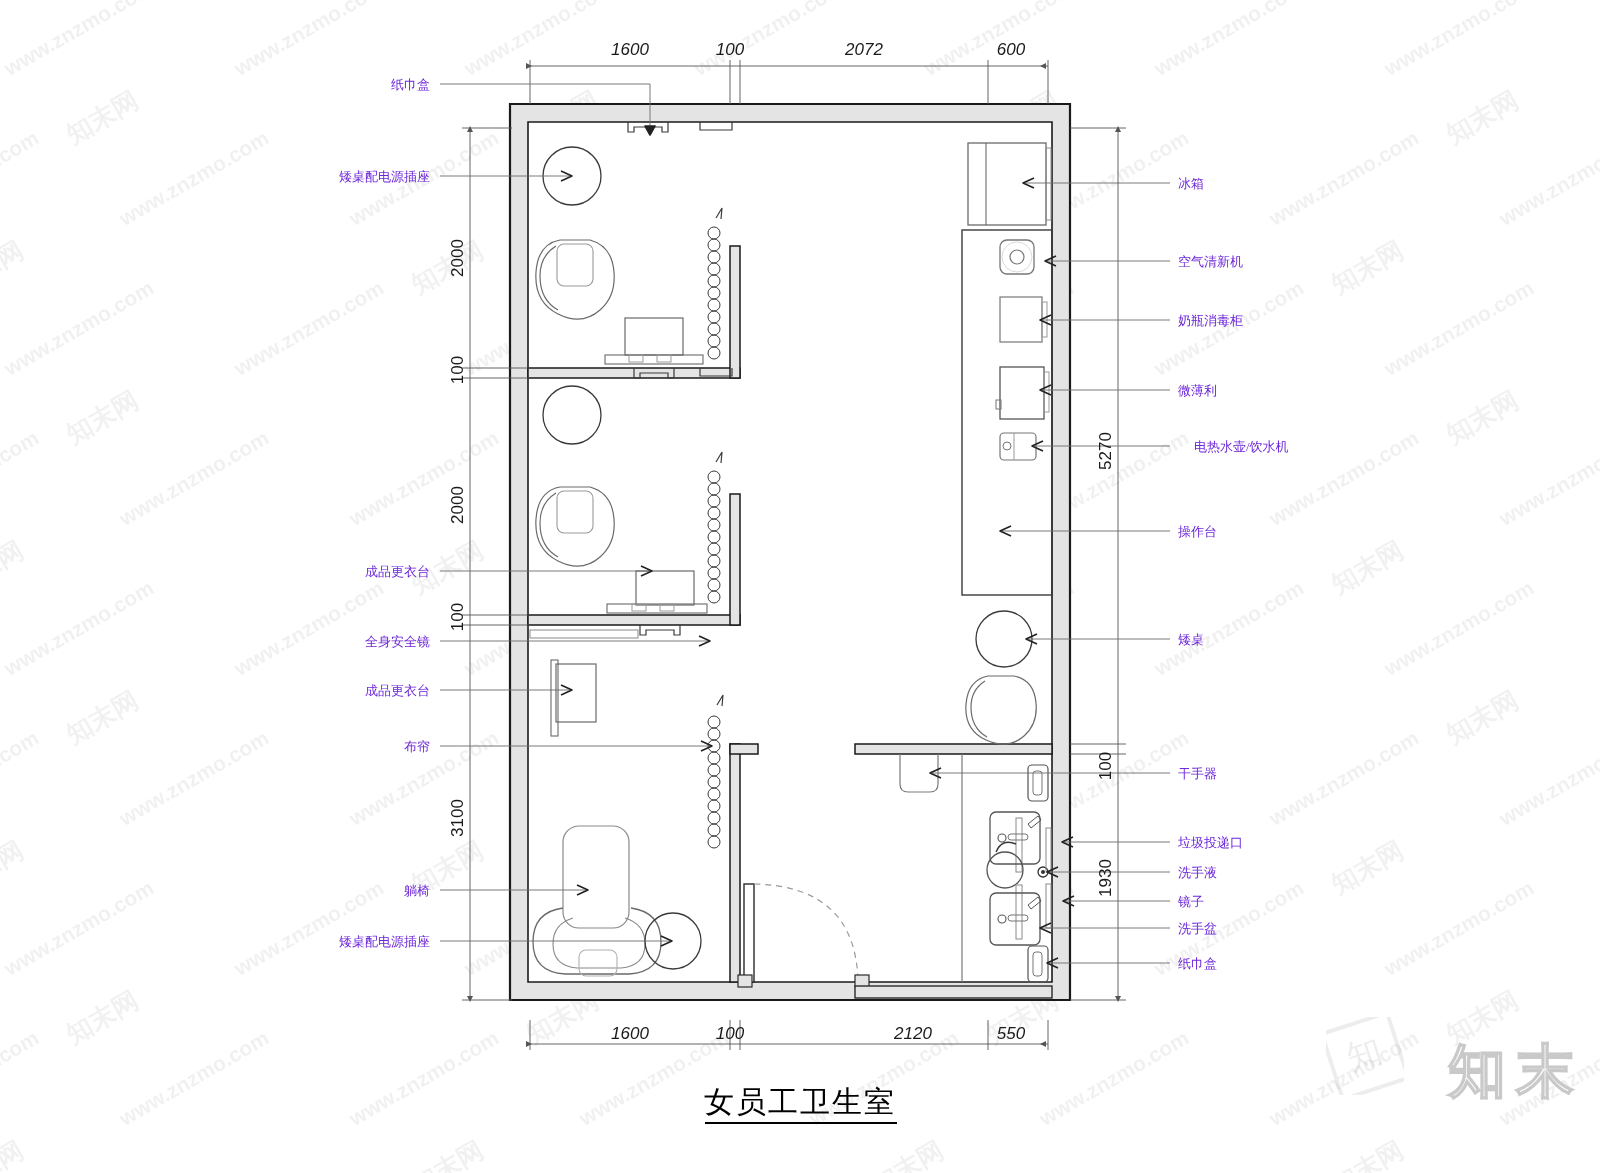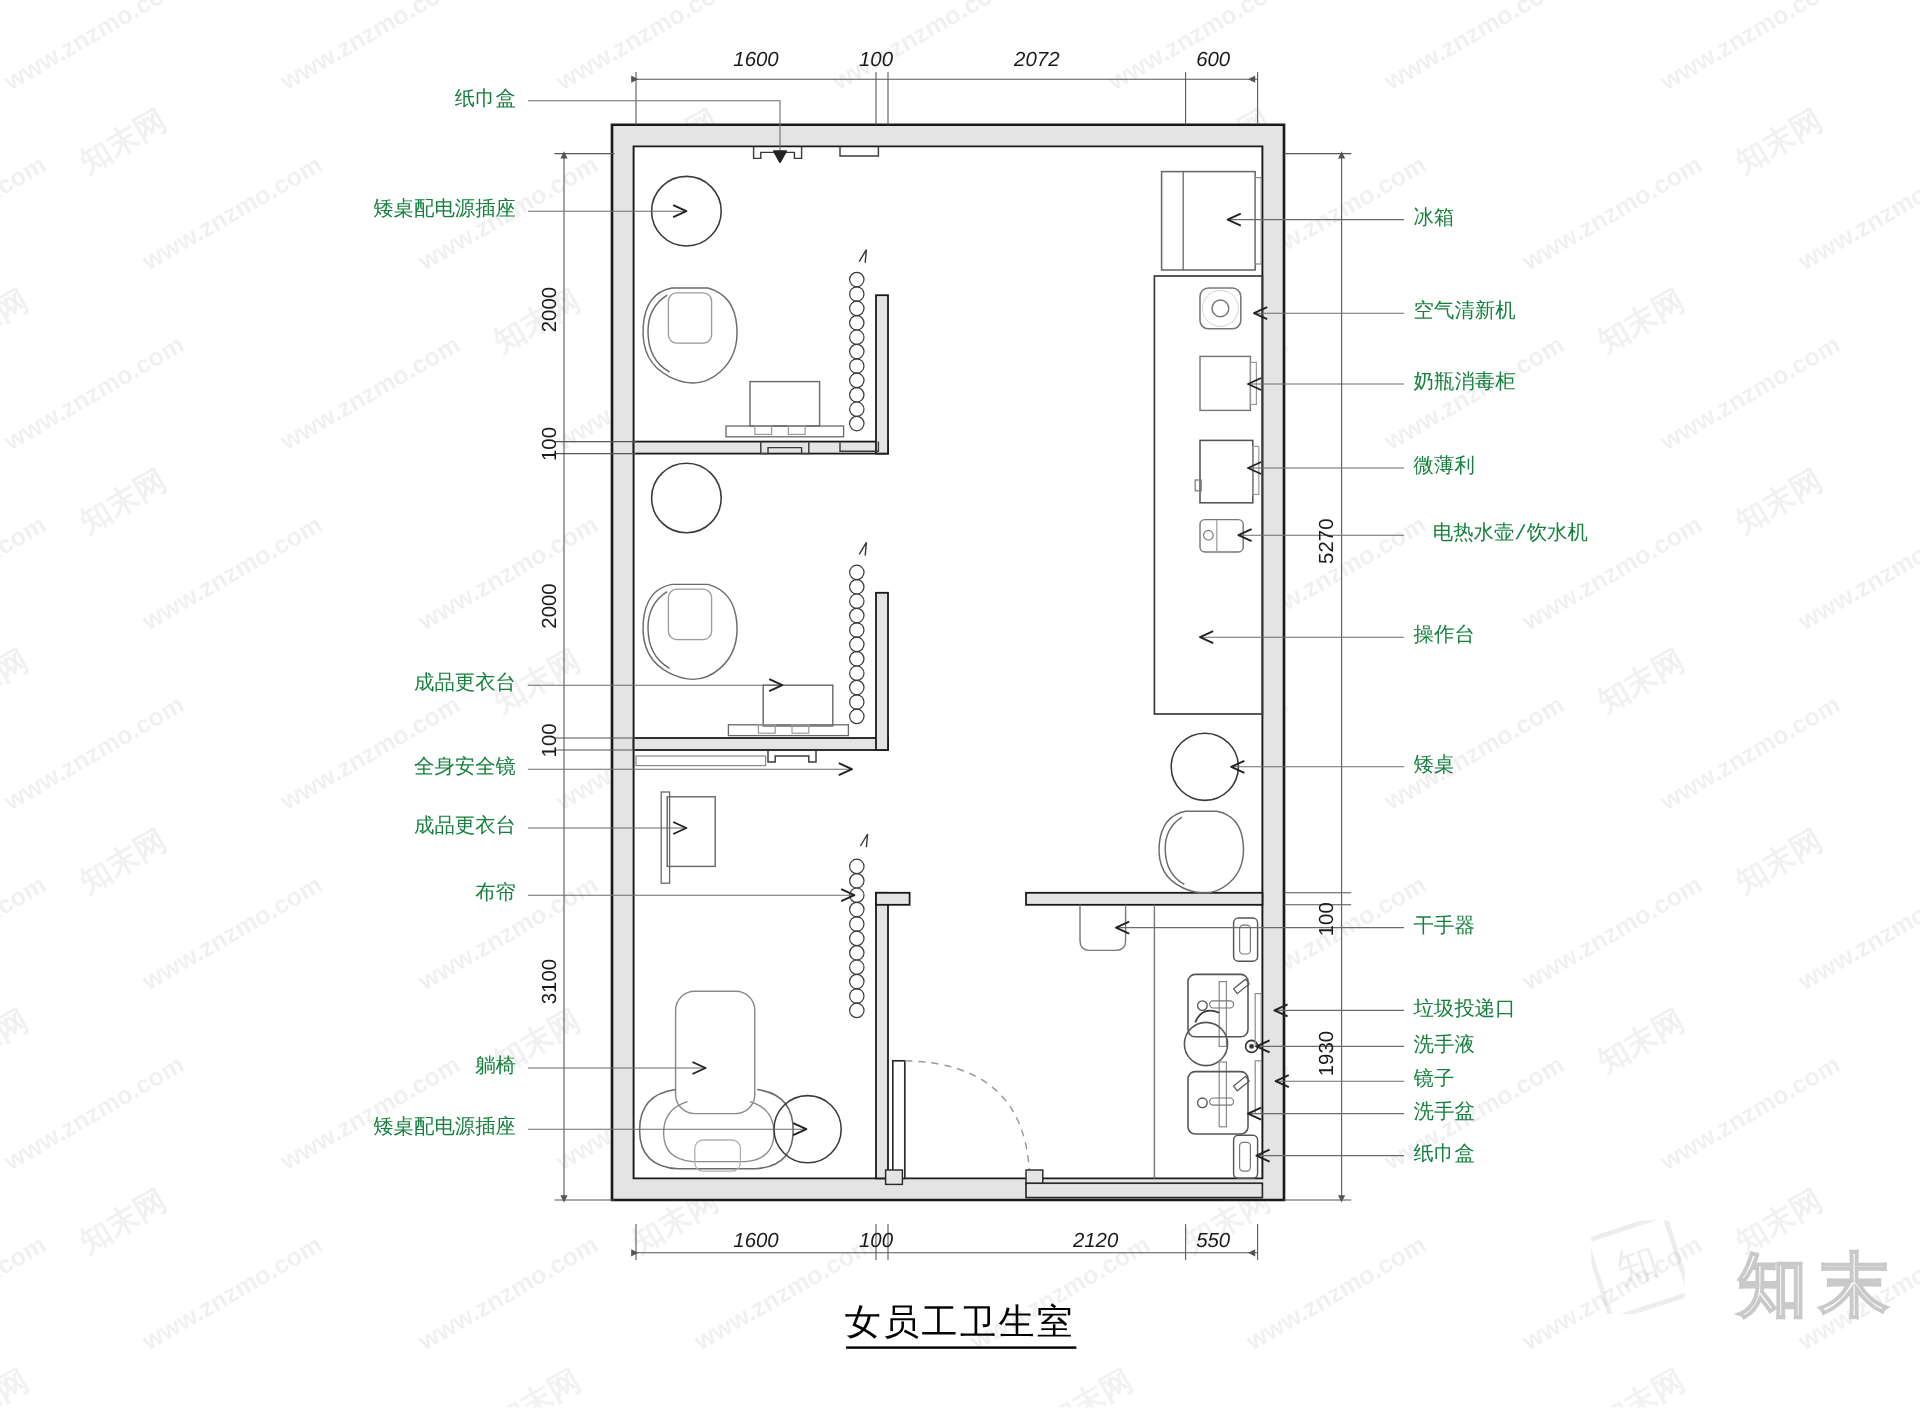--- a/index.html
+++ b/index.html
@@ -2,22 +2,22 @@
 <html><head>
 <meta charset="utf-8">
 <style>
   html,body{margin:0;padding:0;background:#ffffff;}
   body{width:1600px;height:1173px;position:relative;overflow:hidden;
        font-family:"Liberation Serif","DejaVu Serif",serif;color:#000;}
   #stage{position:absolute;left:0;top:0;width:1600px;height:1173px;}
   svg.layer{position:absolute;left:0;top:0;width:1600px;height:1173px;overflow:visible;}
 
   
-  .lbl{position:absolute;font-size:17px;line-height:17px;white-space:nowrap;
-       font-family:Liberation Mono, monospace;color:#15803d;}
+  .lbl{position:absolute;font-size:13px;line-height:17px;white-space:nowrap;
+       font-family:Liberation Serif, serif;color:#6d28d9;}
   .lbl.r{transform:translateY(-50%);}
   .lbl.l{transform:translate(-100%,-50%);}
   .dim{position:absolute;font-size:17px;line-height:17px;white-space:nowrap;
        color:#1a1a1a;font-family:"Liberation Sans","DejaVu Sans",sans-serif;}
   .dim.h{transform:translate(-50%,-100%);font-style:italic;}
   .dim.v{transform-origin:0 0;white-space:nowrap;}
   .title{position:absolute;font-size:30px;letter-spacing:2px;white-space:nowrap;
          font-family:"Liberation Sans","DejaVu Sans",sans-serif;font-weight:400;
          color:#000;transform:translateX(-50%);}
   .title-underline{position:absolute;height:2px;background:#000;}

